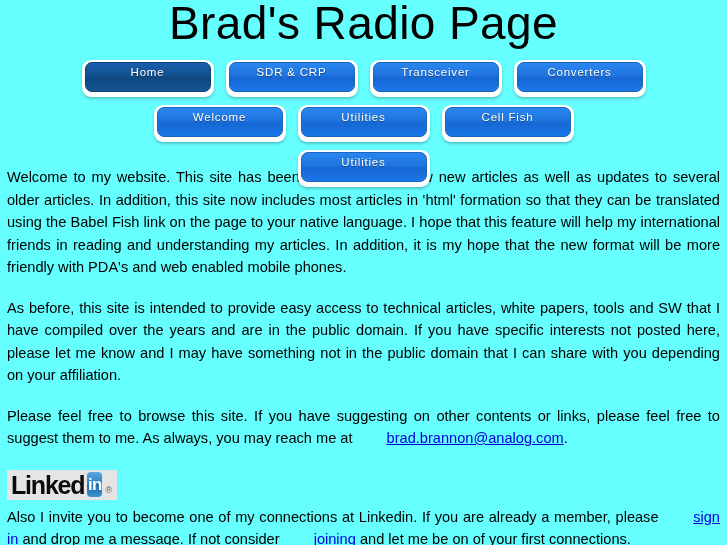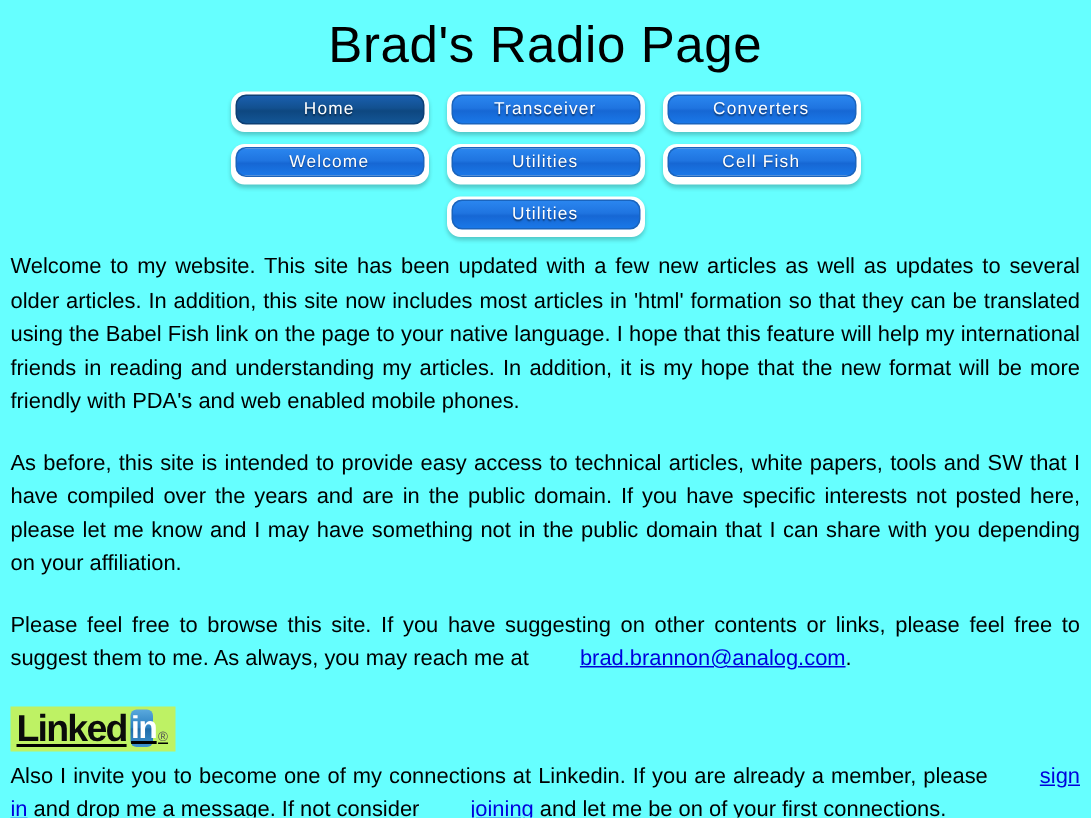--- a/index.html
+++ b/index.html
@@ -14,25 +14,24 @@
     font-family: "Liberation Sans", sans-serif;
     color: #000000;
     overflow: hidden;
     position: relative;
   }
 
   
   #page-title {
     text-align: center;
     font-family: "Liberation Sans", sans-serif;
-    font-size: 34px;
+    font-size: 46px;
     font-weight: 400;
     line-height: 1;
     letter-spacing: 0.4px;
-    padding-top: 13px;
     margin: 0;
     color: #000;
   }
 
   
   #nav {
     margin: 0;
     padding: 0;
     position: relative;
     height: 100px;
@@ -52,21 +51,21 @@
     
     background: #ffffff;
     border-radius: 9px;
     padding: 2px 3px 5px 3px;
     box-shadow: 0 2px 3px rgba(0,0,0,0.22);
     margin: 0 6px 8px 6px;
   }
   .nav-btn {
     display: block;
     border-radius: 7px;
-    height: 20px;
+    height: 30px;
     line-height: 19px;
     text-align: center;
     font-family: "Liberation Sans", sans-serif;
     font-size: 11.5px;
     letter-spacing: 0.8px;
     color: #ffffff;
     text-decoration: none;
     text-shadow: 0 1px 1px rgba(0,0,0,0.45);
     background: linear-gradient(to bottom, #2a86ef 0%, #1f74e0 45%, #1667d4 55%, #1a78e8 100%);
     border: 1px solid #1a64bd;
@@ -104,45 +103,44 @@
   a.inline-link {
     color: #0000dd;
     text-decoration: underline;
     padding-left: 30px;
   }
 
   
   #linkedin-logo {
     display: inline-flex;
     align-items: center;
-    background: #bef264;
+    background: #e5e5e5;
     padding: 2px 5px 2px 4px;
     margin: 2px 0 6px 0;
     line-height: 1;
-    text-decoration: underline;
   }
   #linkedin-logo .li-word {
     font-family: "Liberation Sans", sans-serif;
     font-weight: bold;
     font-size: 25px;
     letter-spacing: -1.2px;
     color: #0b0b0b;
     line-height: 26px;
   }
   #linkedin-logo .li-badge {
     display: inline-block;
     width: 15px;
     height: 25px;
     margin-left: 3px;
     border-radius: 4px;
     background: linear-gradient(to bottom, #5aa9dd 0%, #2a7fc0 48%, #1f6ca9 52%, #3e93cf 100%);
     color: #ffffff;
     font-family: "Liberation Sans", sans-serif;
     font-weight: bold;
-    font-size: 21px;
+    font-size: 17px;
     line-height: 25px;
     text-align: center;
     letter-spacing: -0.8px;
   }
   #linkedin-logo .li-reg {
     font-family: "Liberation Sans", sans-serif;
     font-size: 9px;
     color: #555;
     margin-left: 3px;
     align-self: flex-end;
@@ -157,20 +155,25 @@
 <div id="nav">
 
   <div class="nav-row">
     <div class="nav-cell">
       <div class="nav-plate">
         <a class="nav-btn active" href="#">Home</a>
       </div>
     </div>
     <div class="nav-cell">
       <div class="nav-plate">
+        <a class="nav-btn" href="#">SDR &amp; CRP</a>
+      </div>
+    </div>
+    <div class="nav-cell">
+      <div class="nav-plate">
         <a class="nav-btn" href="#">Transceiver</a>
       </div>
     </div>
     <div class="nav-cell">
       <div class="nav-plate">
         <a class="nav-btn" href="#">Converters</a>
       </div>
     </div>
   </div>
 

